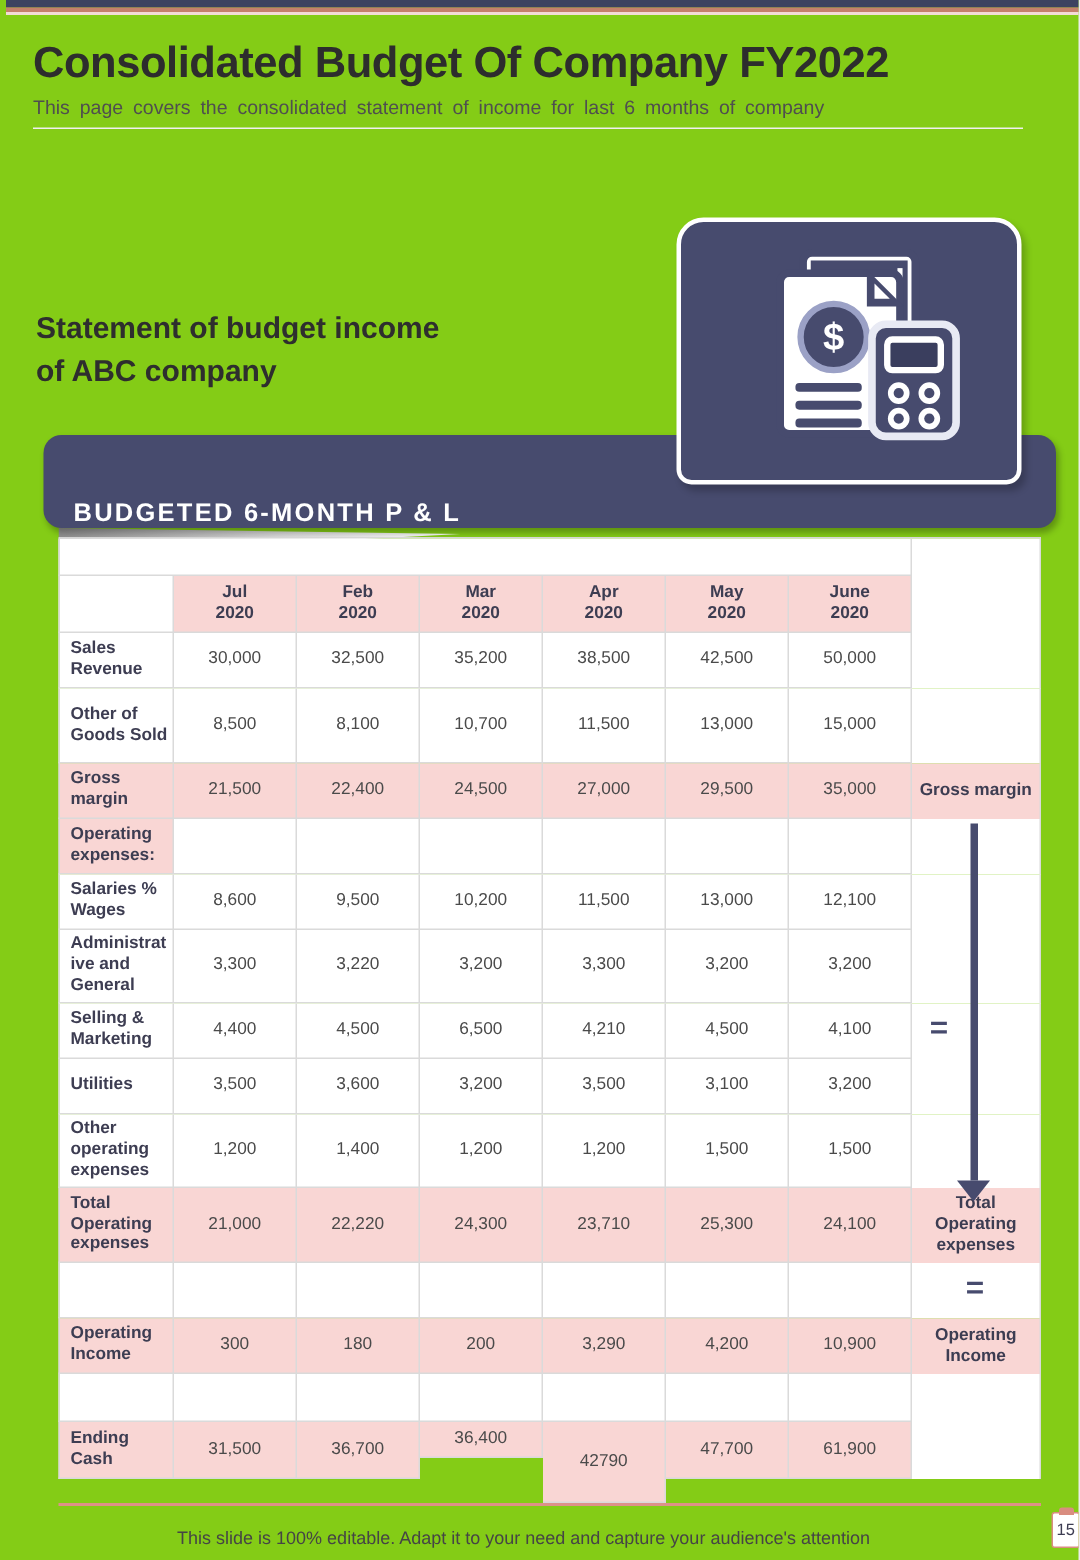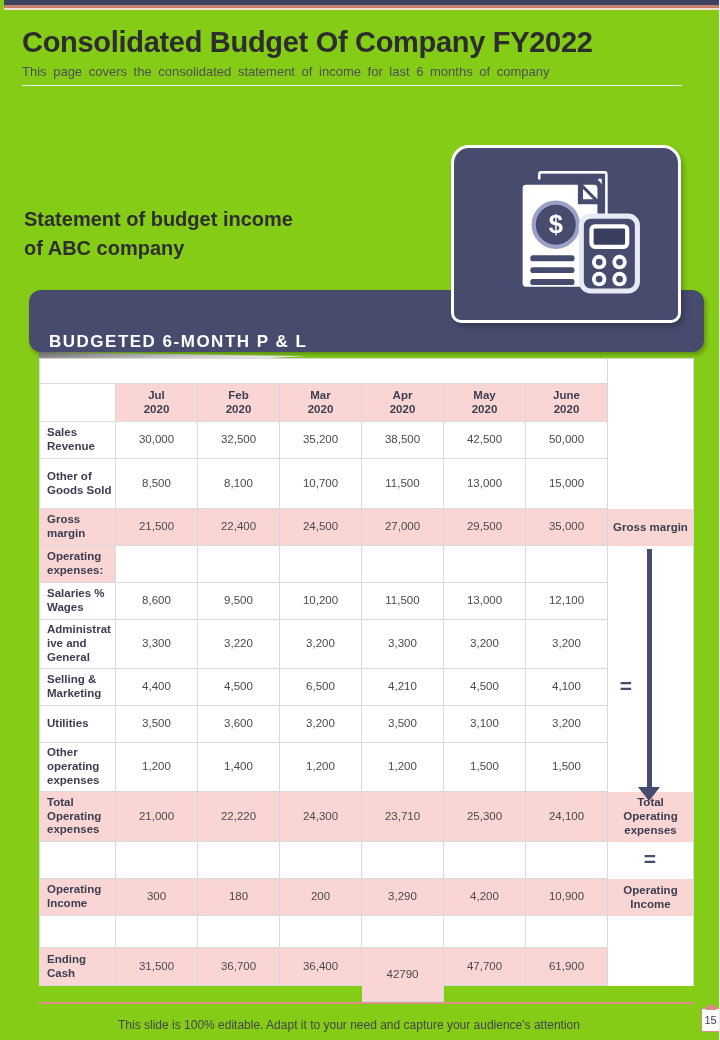--- a/index.html
+++ b/index.html
@@ -283,21 +283,21 @@
         <div class="cell" style="height: 32px;"></div>
         <div class="cell" style="height: 32px;"></div>
         <div class="cell" style="height: 32px;"></div>
         <div class="cell" style="height: 32px;"></div>
         <div class="cell" style="height: 32px;"></div>
         <div class="cell" style="height: 32px;"></div>
         <div class="cell note" style="height: 32px;"></div>
         <div class="cell bl lbl pink" style="height: 38px;">Ending Cash</div>
         <div class="cell  pink" style="height: 38px;">31,500</div>
         <div class="cell  pink" style="height: 38px;">36,700</div>
-        <div class="cell  pink" style="height: 38px;">36,400</div>
+        <div class="cell  pink" style="height: 24px;">36,400</div>
         <div class="cell  pink" style="height: 54px;">42790</div>
         <div class="cell  pink" style="height: 38px;">47,700</div>
         <div class="cell  pink" style="height: 38px;">61,900</div>
         <div class="cell note" style="height: 38px;"></div>
       </div>
     <div class="arrow-line"></div>
     <div class="arrow-head"></div>
     <div class="equals eq1">=</div>
     <div class="equals eq2">=</div>
   </div>

